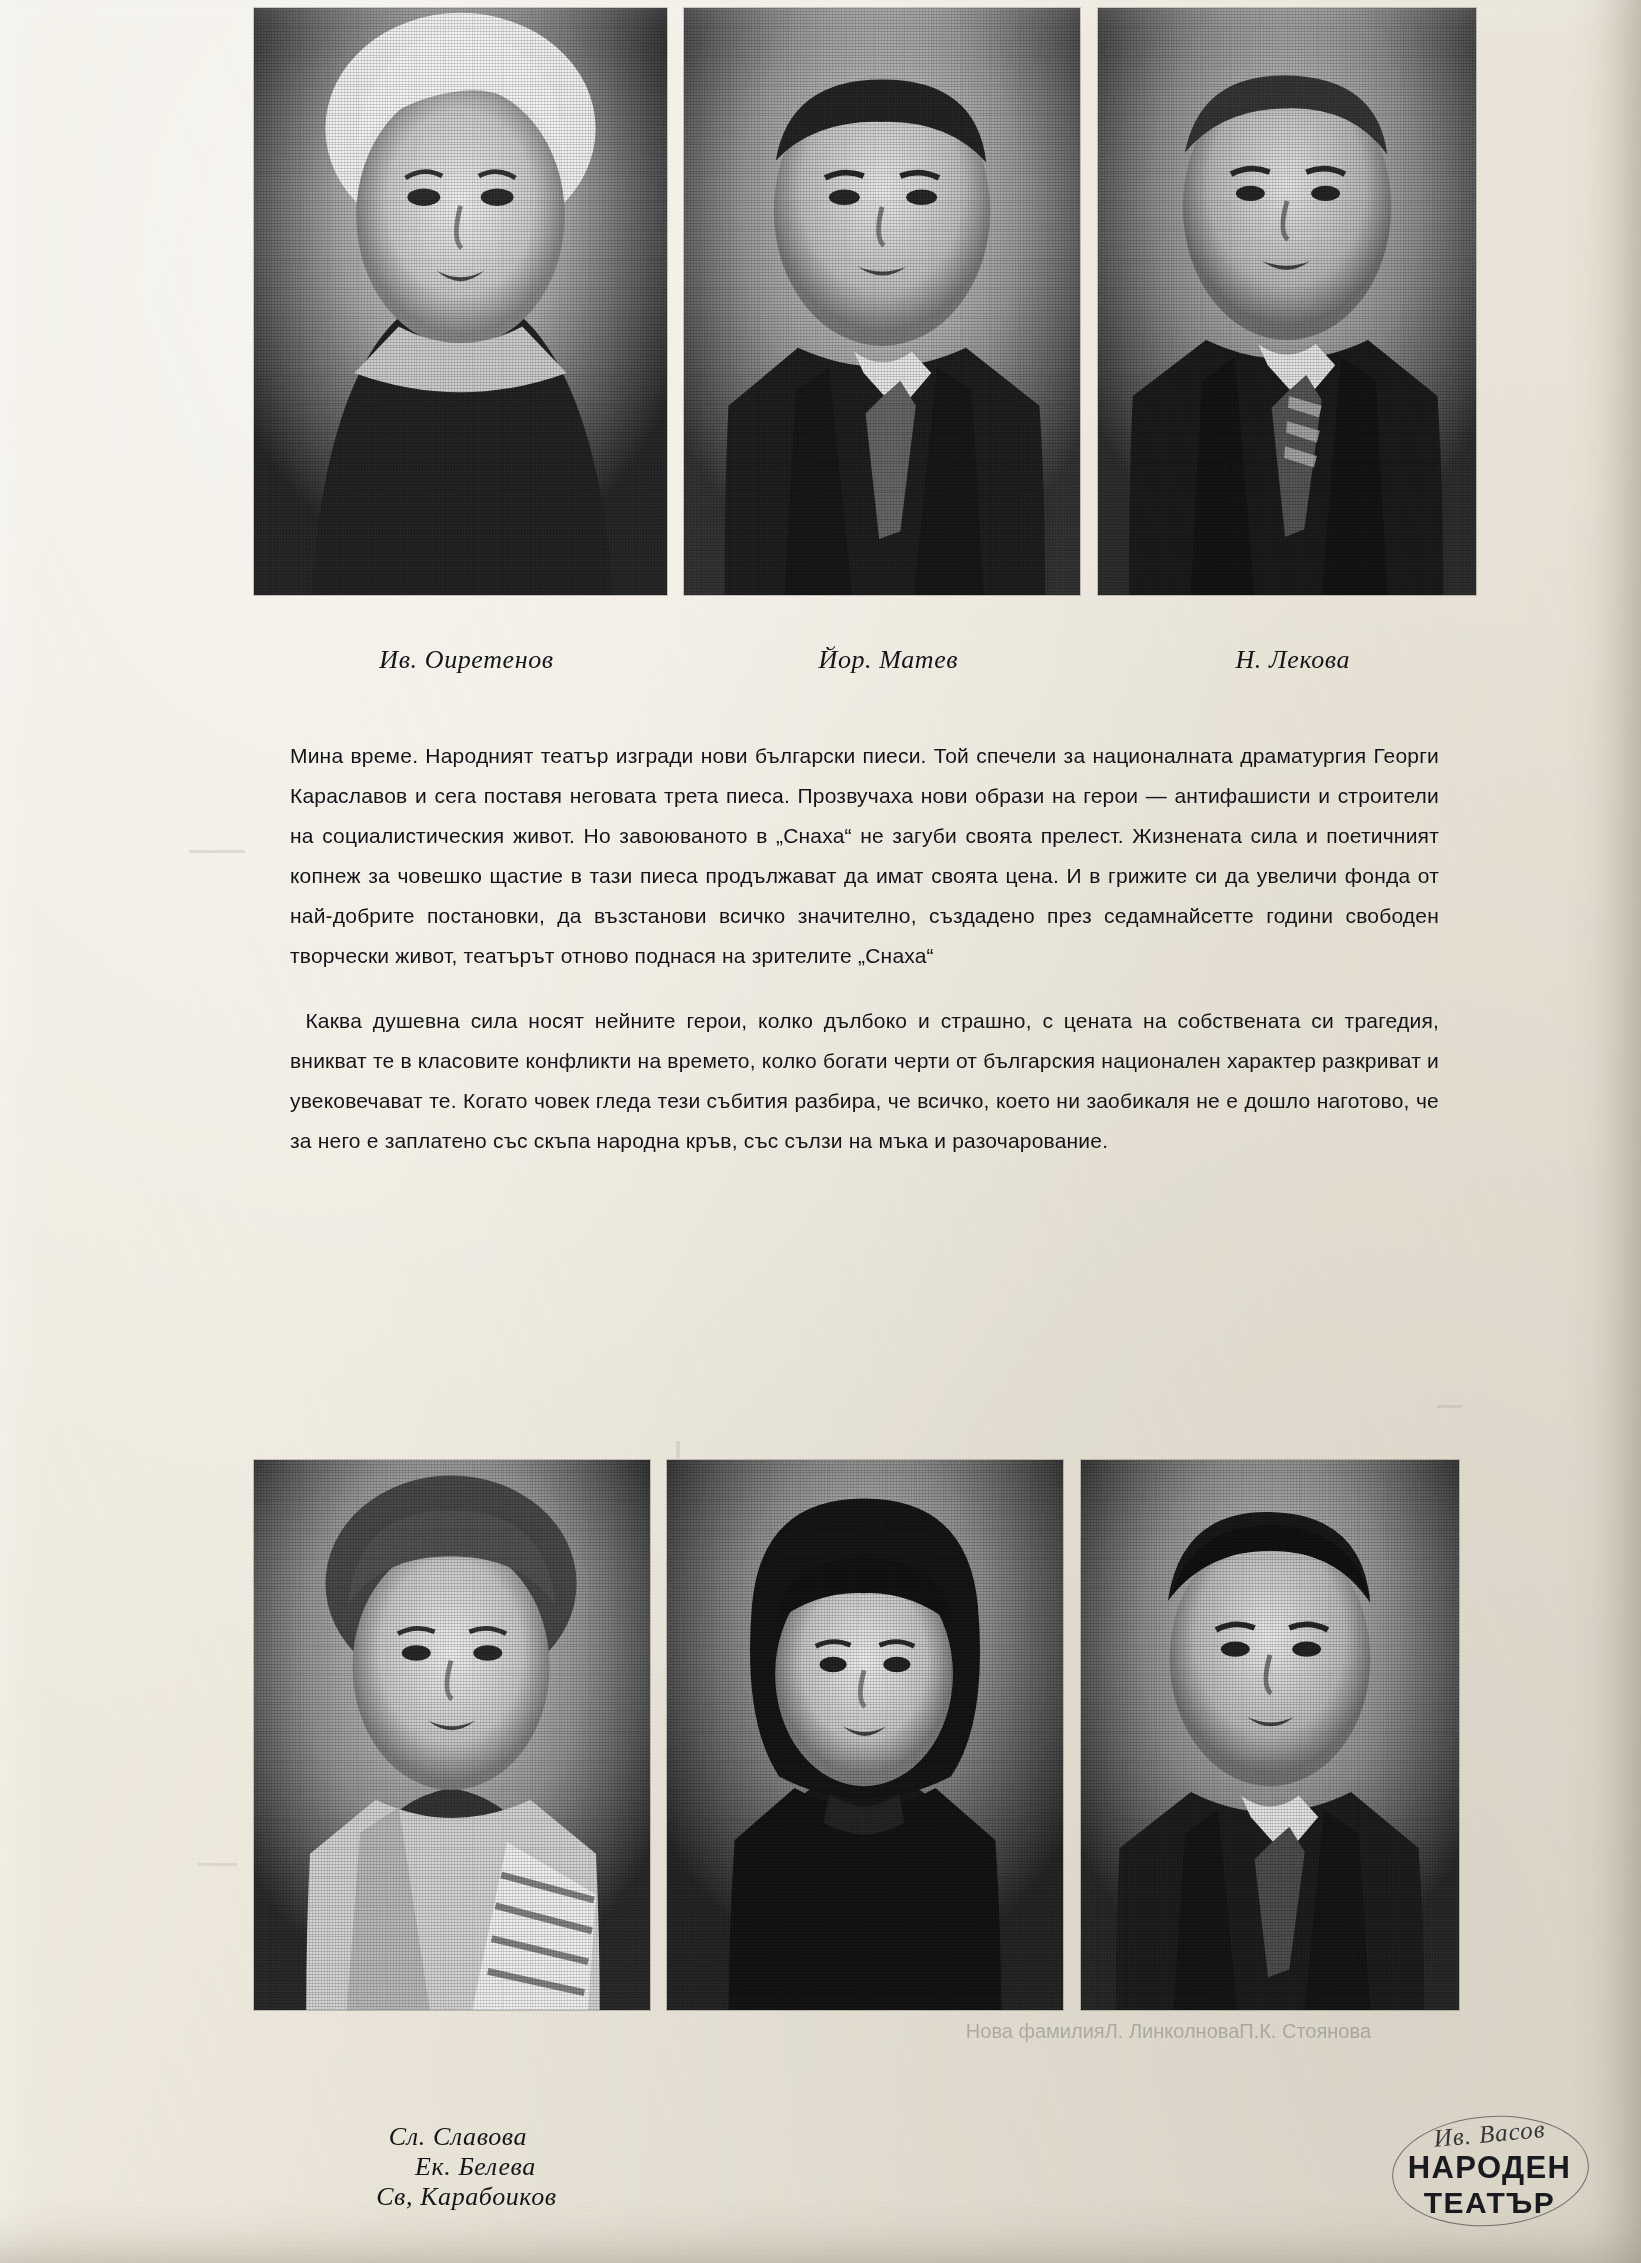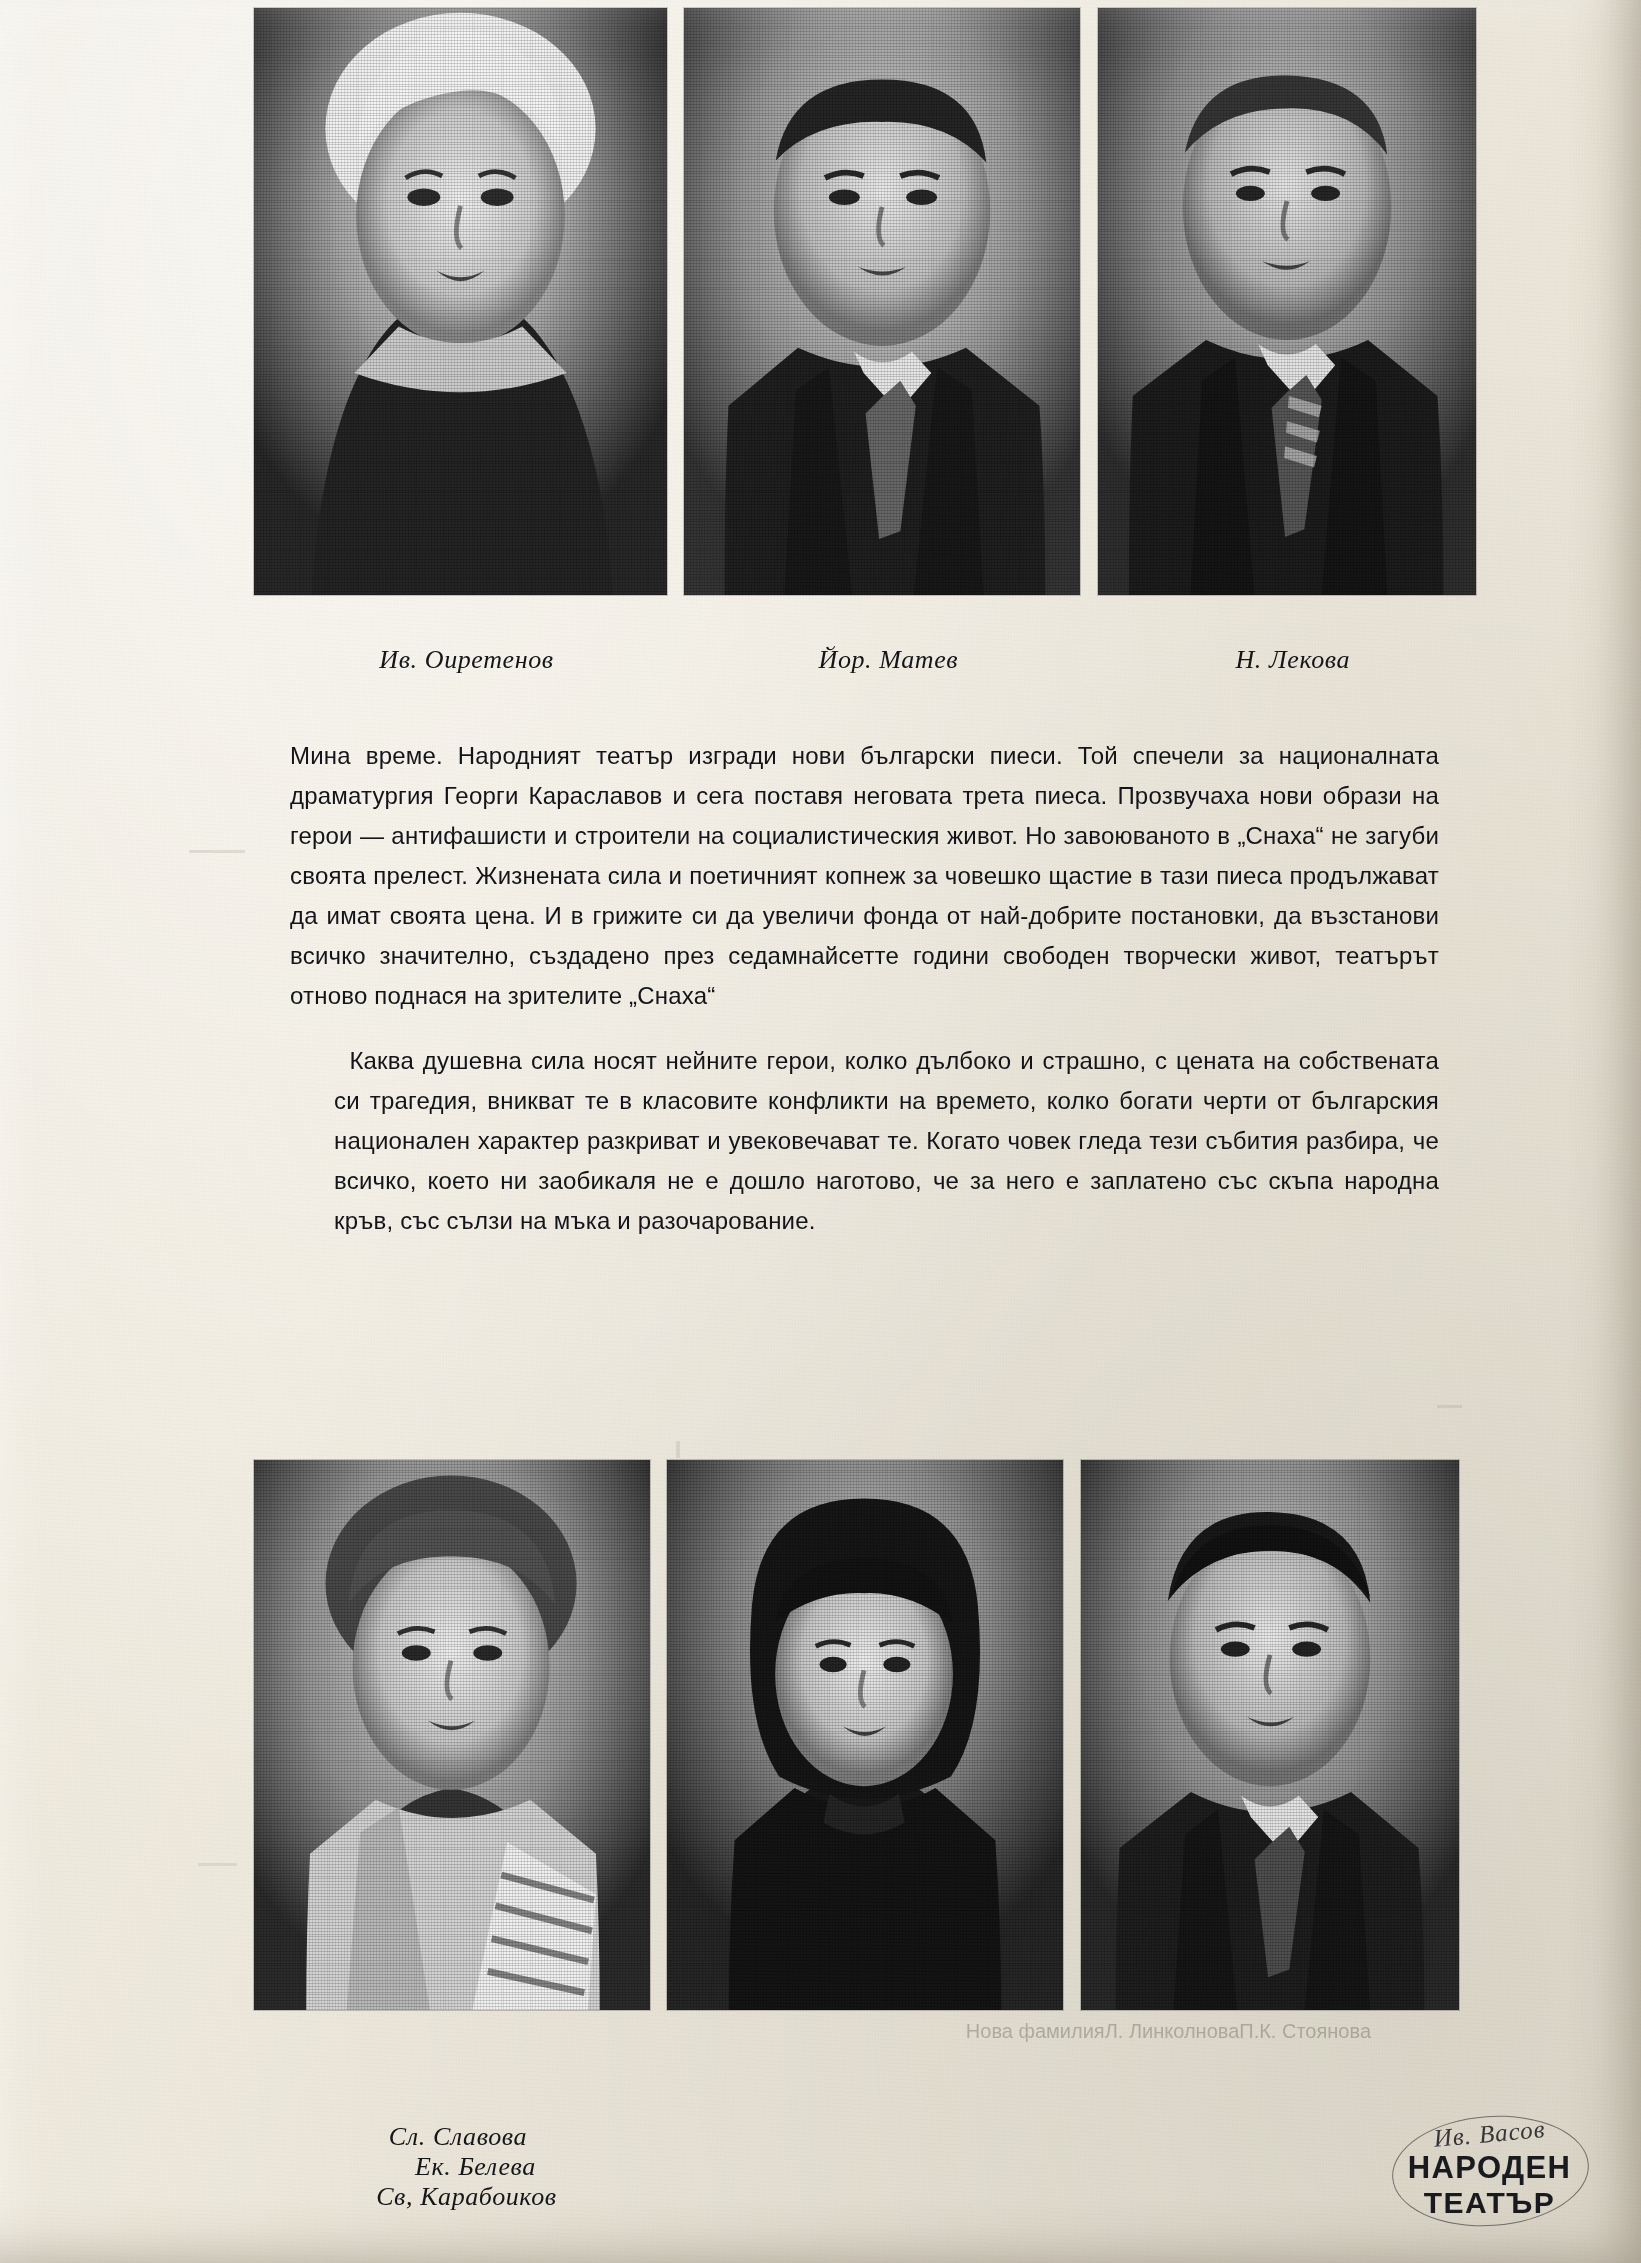--- a/index.html
+++ b/index.html
@@ -88,29 +88,29 @@
     white-space: nowrap;
   }
   
   #article {
     position: absolute;
     left: 290px;
     top: 736px;
     width: 1149px;
     color: #14151a;
     font-family: "Liberation Sans", sans-serif;
-    font-size: 24px;
+    font-size: 21px;
     line-height: 40px;
     text-align: justify;
     text-justify: inter-word;
     letter-spacing: 0.2px;
   }
   #article p { margin: 0 0 25px 0; }
   #article p:last-child { margin-bottom: 0; }
-  #article p.indent { text-indent: 15.4px; margin-left: 44px; }
+  #article p.indent { text-indent: 15.4px; }
 
   
   #logo {
     position: absolute;
     right: 50px;
     bottom: 27px;
     width: 203px;
     height: 116px;
     text-align: center;
     color: #1a1b20;

